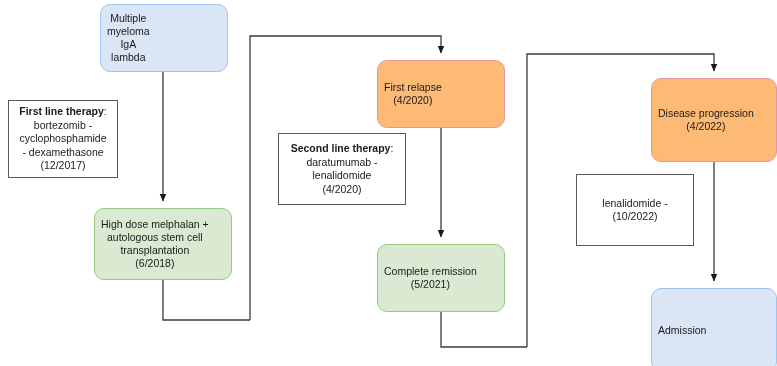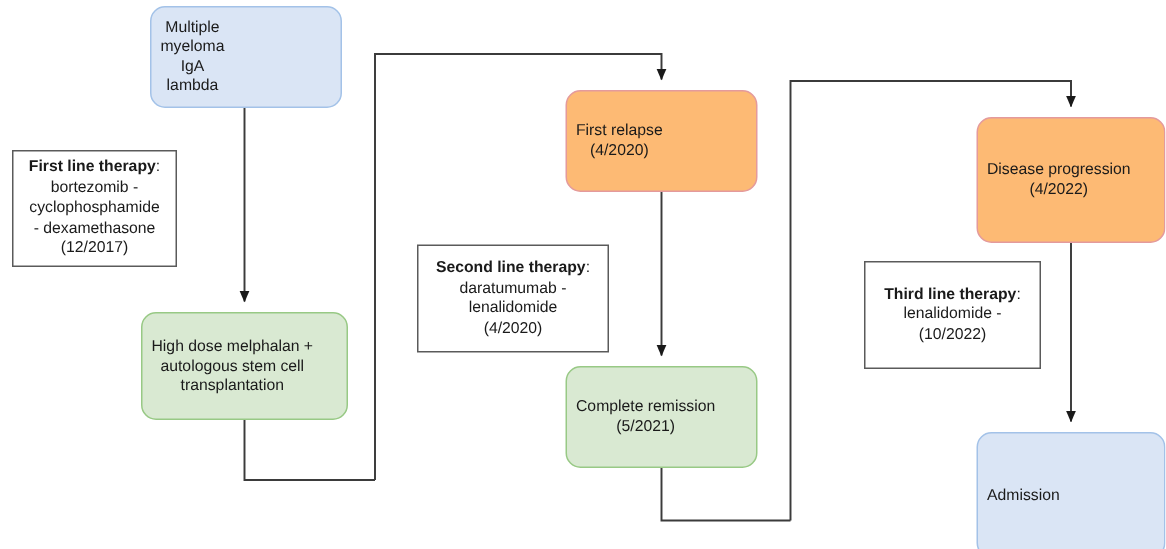--- a/index.html
+++ b/index.html
@@ -73,20 +73,21 @@
           <span class="ln">myeloma</span>
           <span class="ln">IgA</span>
           <span class="ln">lambda</span>
         </div>
       </div>
       <div class="node green" style="left: 94px; top: 208px; width: 138px; height: 72px;">
         <div>
           <span class="ln">High dose melphalan +</span>
           <span class="ln">autologous stem cell</span>
           <span class="ln">transplantation</span>
+          <span class="ln">(6/2018)</span>
         </div>
       </div>
       <div class="node pink" style="left: 377px; top: 60px; width: 128px; height: 68px;">
         <div>
           <span class="ln">First relapse</span>
           <span class="ln">(4/2020)</span>
         </div>
       </div>
       <div class="node green" style="left: 377px; top: 244px; width: 128px; height: 68px;">
         <div>
@@ -109,30 +110,29 @@
   <div id="note-layer">
       <div class="note" style="left: 8px; top: 100px; width: 110px; height: 78px;">
         <div>
           <span class="ln"><b>First line therapy</b>:</span>
           <span class="ln">bortezomib -</span>
           <span class="ln">cyclophosphamide</span>
           <span class="ln">- dexamethasone</span>
           <span class="ln">(12/2017)</span>
         </div>
       </div>
-      <div class="note" style="left: 278px; top: 163px; width: 128px; height: 72px;">
+      <div class="note" style="left: 278px; top: 133px; width: 128px; height: 72px;">
         <div>
           <span class="ln"><b>Second line therapy</b>:</span>
           <span class="ln">daratumumab -</span>
           <span class="ln">lenalidomide</span>
           <span class="ln">(4/2020)</span>
         </div>
       </div>
       <div class="note" style="left: 576px; top: 174px; width: 118px; height: 72px;">
         <div>
-          <span class="ln"><b>Third line therapy</b>:</span>
           <span class="ln">lenalidomide -</span>
           <span class="ln">(10/2022)</span>
         </div>
       </div>
     </div>
 
 </div>
 
 </body></html>

